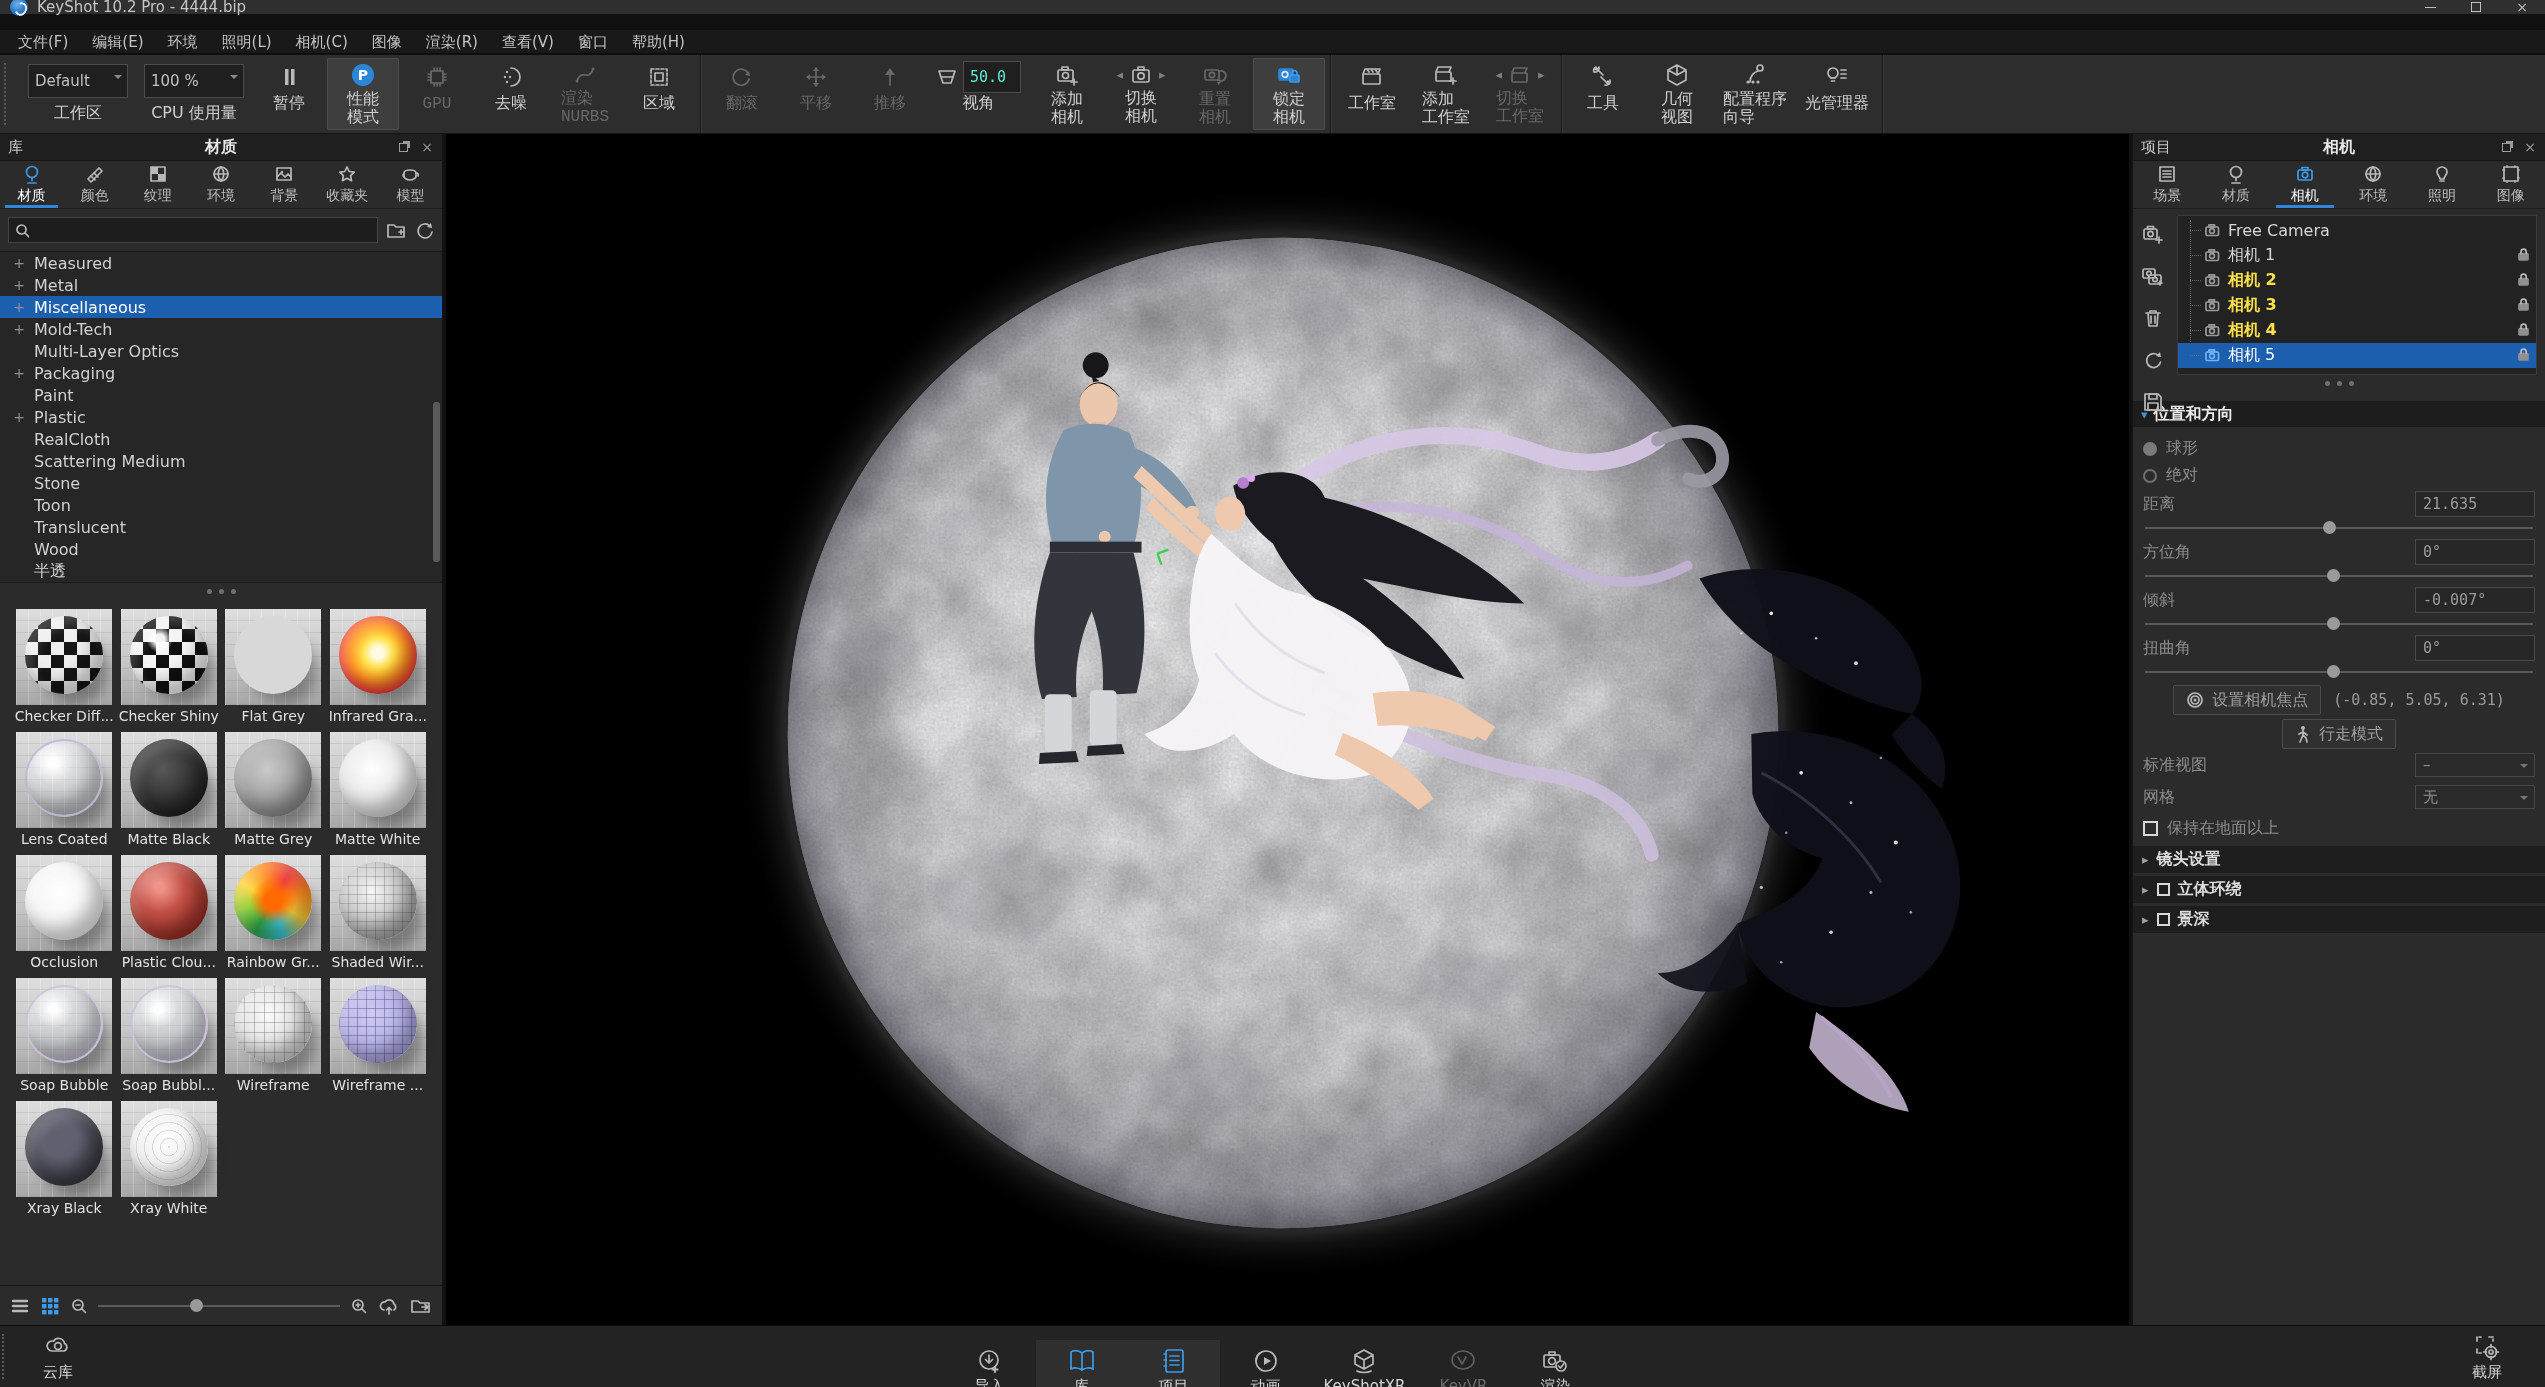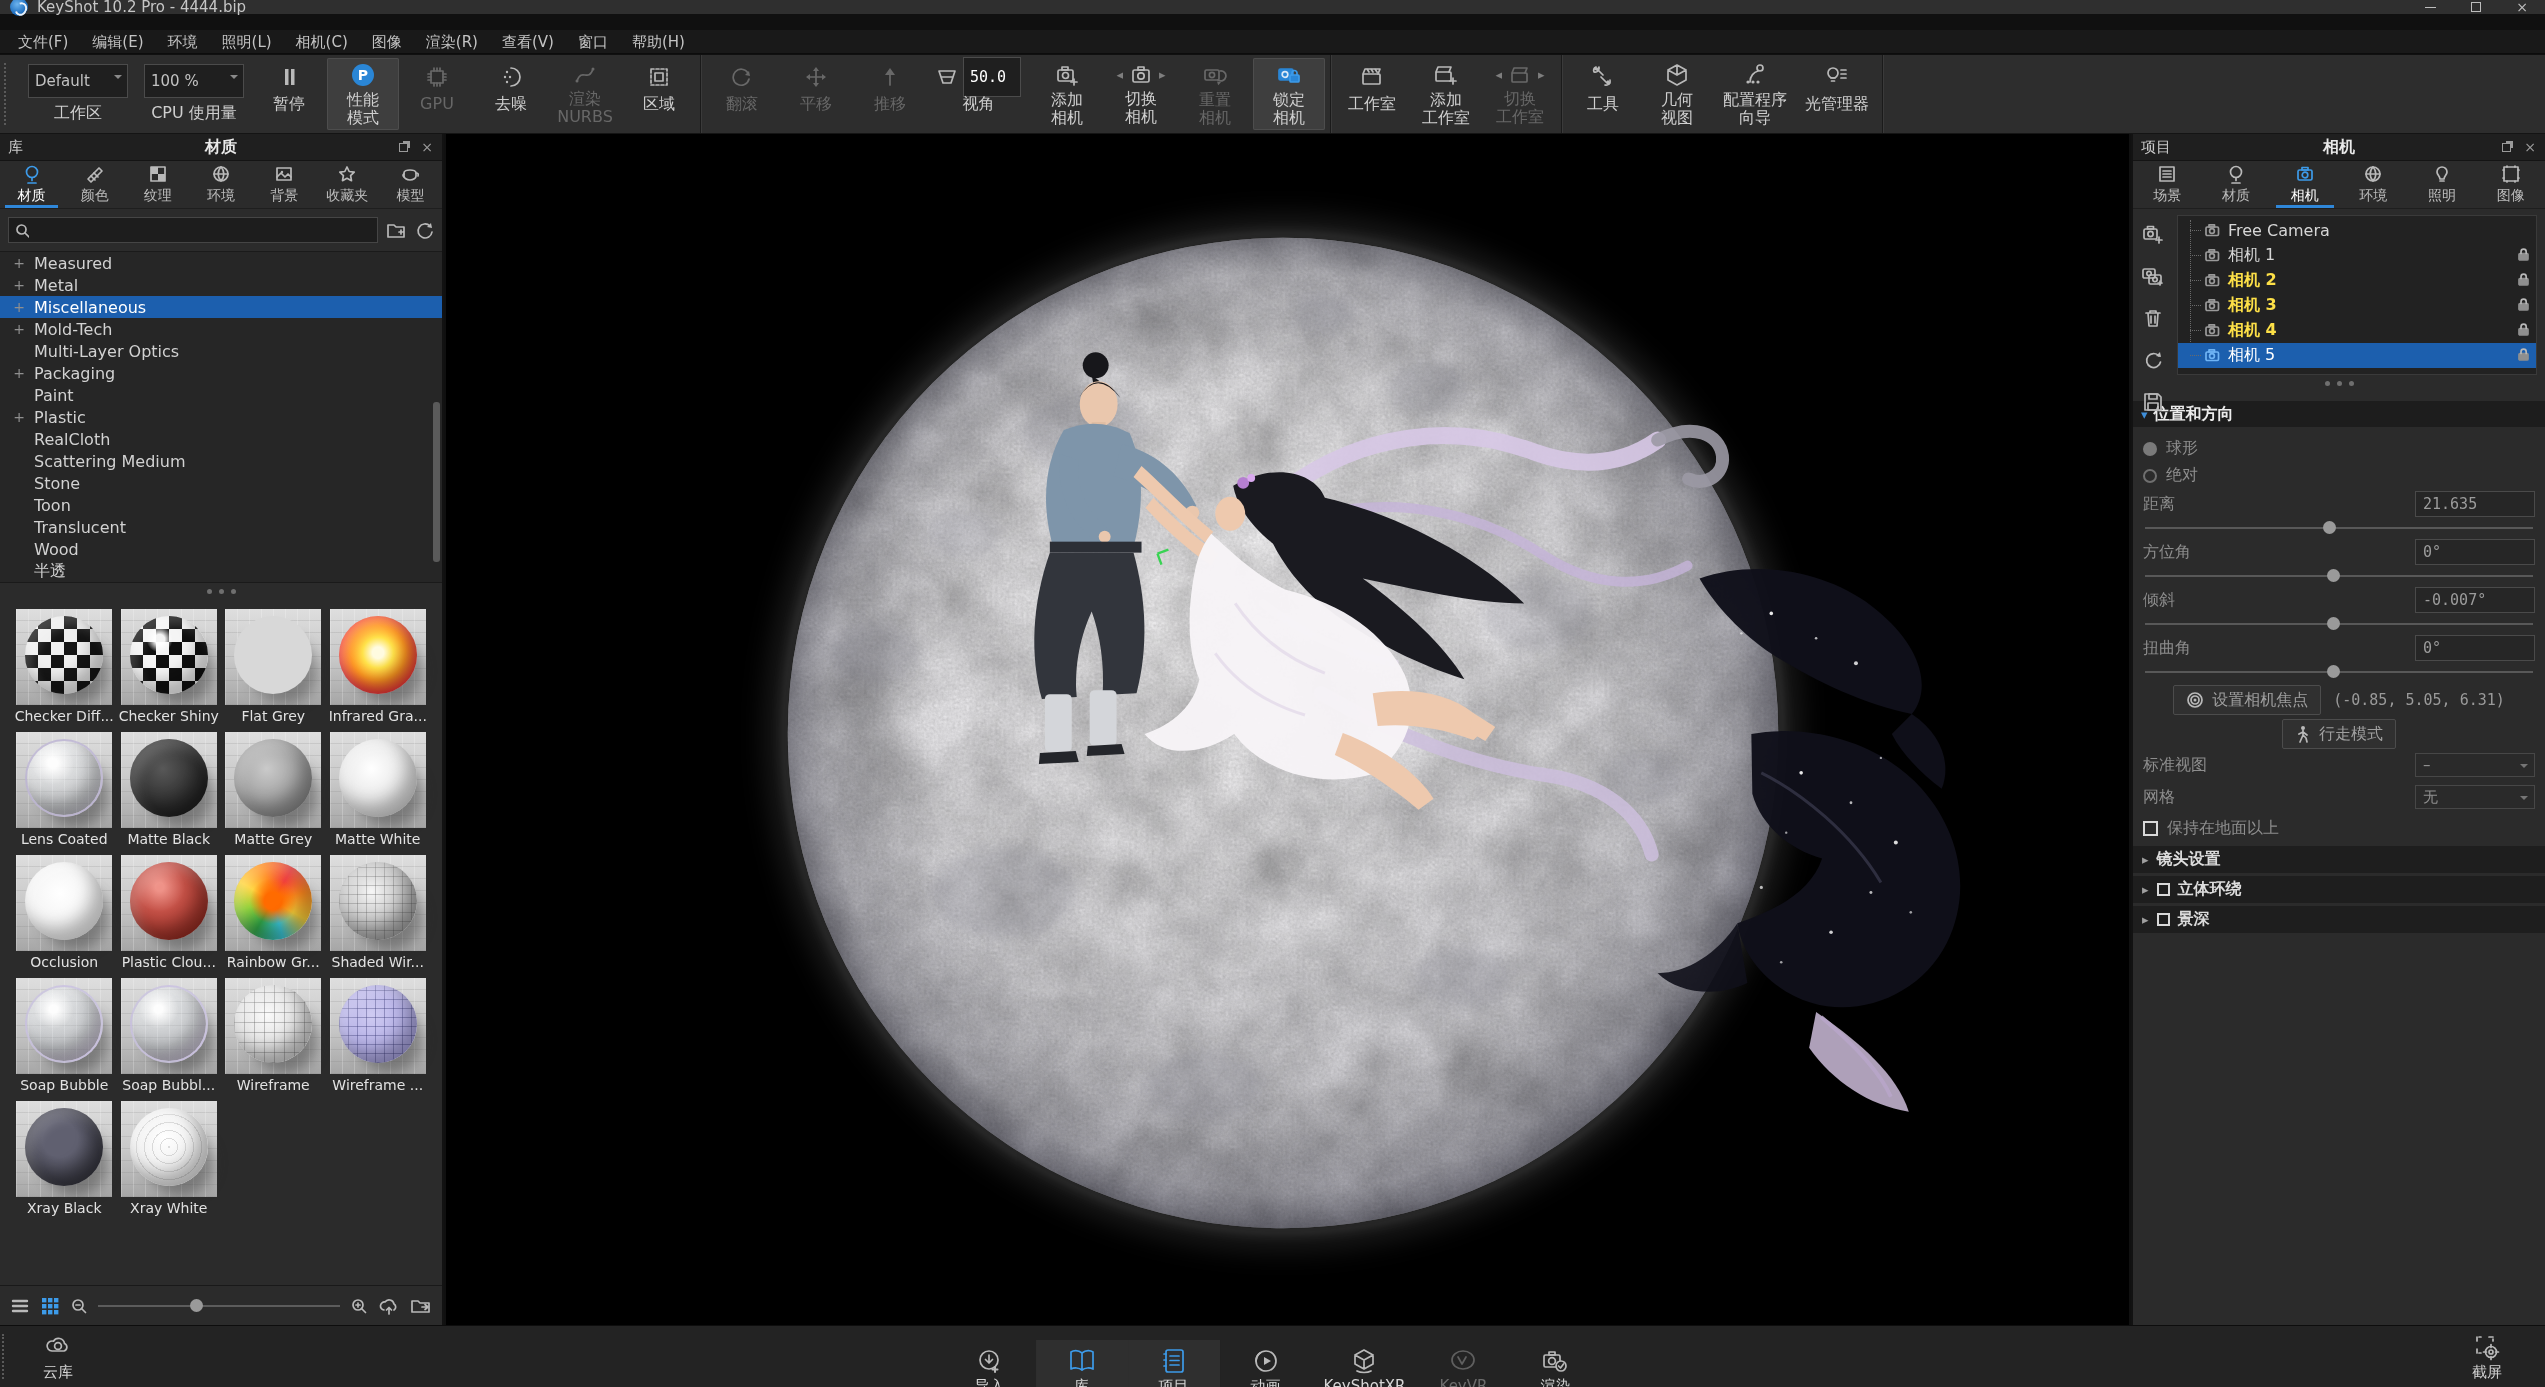--- a/index.html
+++ b/index.html
@@ -26,30 +26,30 @@
   .menu-item { padding:0 12px; font-size:15px; color:#c4c4c4; line-height:24px; }
 
   
   #toolbar { position:absolute; left:0; top:55px; right:0; height:79px; background:#2d2d2d;
     display:flex; align-items:stretch; border-bottom:1px solid #141414; }
   .tb-handle { width:10px; border-left:2px dotted #5a5a5a; margin:8px 2px 8px 4px; }
   .tb-group { display:flex; align-items:stretch; padding:0 4px; border-right:1px solid #1a1a1a; box-shadow:1px 0 0 #3a3a3a; }
   .tb-btn { min-width:72px; padding:4px 8px; margin:3px 1px; display:flex; flex-direction:column;
     align-items:center; justify-content:flex-start; gap:3px; border-radius:2px; }
   .tb-btn .ticon { height:30px; display:flex; align-items:center; justify-content:center; }
-  .tb-btn .tlabel { font-size:16px; line-height:18px; text-align:center; color:#cfcfcf; white-space:pre-line; }
+  .tb-btn .tlabel { font-size:16px; line-height:18px; color:#cfcfcf; white-space:pre-line;font-family:Liberation Mono, monospace; }
   .tb-btn.active { background:#3e3e3e; box-shadow:inset 0 0 0 1px #4d4d4d; }
   .tb-btn.disabled .tlabel { color:#676767; }
   .tb-btn.disabled svg { opacity:.42; }
   .tb-combo { display:flex; flex-direction:column; align-items:center; justify-content:center; gap:5px; padding:0 8px; }
   .combo-box { width:100px; height:24px; background:#1f1f1f; border:1px solid #4b4b4b; color:#c2c2c2;
     font-size:15px; display:flex; align-items:center; padding:16px 6px; position:relative; }
   .combo-box::after { content:""; position:absolute; right:5px; top:10px; border:4px solid transparent; border-top-color:#8a8a8a; }
   .combo-label { font-size:16px; color:#cfcfcf; white-space:nowrap; }
-  .fov-box { width:58px; height:40px; background:#1f1f1f; border:1px solid #4b4b4b; color:#ffffff;
+  .fov-box { width:58px; height:32px; background:#1f1f1f; border:1px solid #4b4b4b; color:#5eead4;
     font-size:15px; font-family:"DejaVu Sans Mono",monospace; display:flex; align-items:center; padding:0 6px; }
   .mini-arrow { color:#7e7e7e; font-size:13px; padding:0 3px; }
   svg.ic { stroke:#b9b9b9; fill:none; stroke-width:1.7; stroke-linecap:round; stroke-linejoin:round; }
   svg.ic.blue { stroke:#3d9be9; }
   svg.ic .fillg { fill:#b9b9b9; stroke:none; }
 
   
   #left-panel { position:absolute; left:0; top:134px; width:444px; bottom:62px; background:#2b2b2b; border-right:2px solid #121212; }
   #viewport { position:absolute; left:446px; right:416px; top:134px; bottom:62px; background:#000; }
   #right-panel { position:absolute; right:0; top:134px; width:414px; bottom:62px; background:#2b2b2b; border-left:2px solid #121212; }

